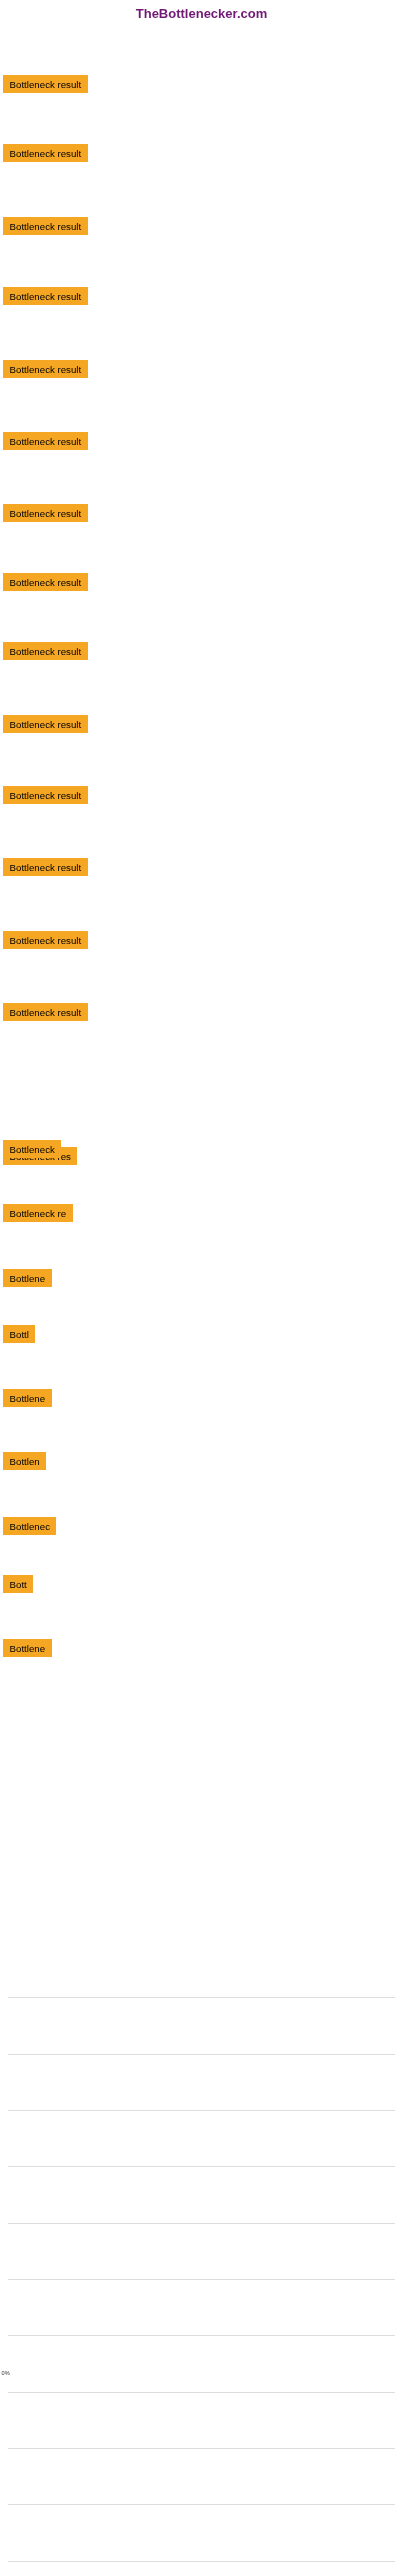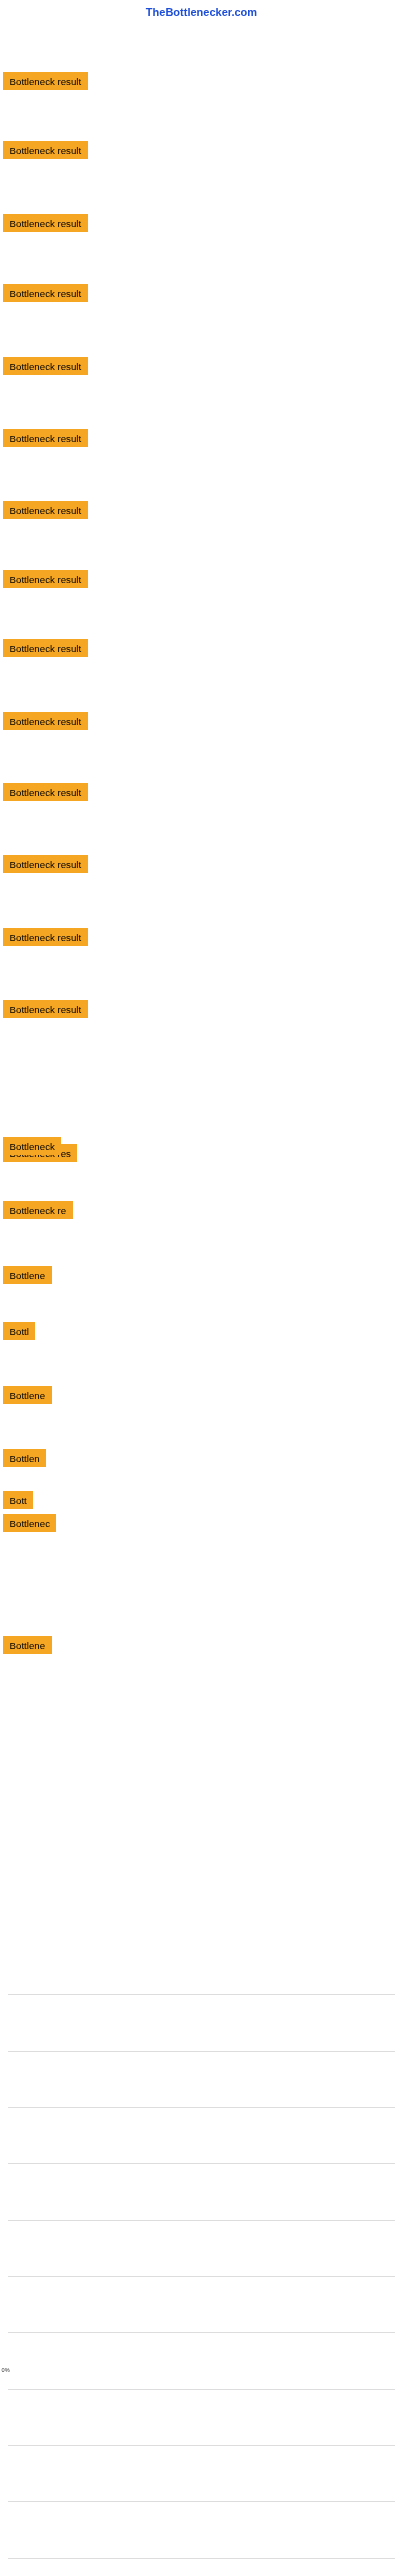--- a/index.html
+++ b/index.html
@@ -11,23 +11,23 @@
     body {
       width: 403px;
       min-height: 2576px;
       background-color: #ffffff;
       font-family: Arial, sans-serif;
       position: relative;
     }
 
     .site-title {
       text-align: center;
-      font-size: 11px;
+      font-size: 13px;
       font-weight: bold;
-      color: #1d4ed8;
+      color: #701a75;
       padding: 6.4px 0 3.2px 0;
     }
 
     .bottleneck-container {
       position: relative;
       width: 403px;
     }
 
     .bottleneck-item {
       position: relative;
@@ -79,21 +79,21 @@
     <div class="bottleneck-item" style="position: absolute; top: 902px; left: 0px;"><span class="bottleneck-badge" style="max-width: 105px;">Bottleneck result</span></div>
     <div class="bottleneck-item" style="position: absolute; top: 974px; left: 0px;"><span class="bottleneck-badge" style="max-width: 105px;">Bottleneck result</span></div>
     <div class="bottleneck-item" style="position: absolute; top: 1090px; left: 0px; margin-top: 28px;"><span class="bottleneck-badge" style="max-width: 89px;">Bottleneck res</span></div>
     <div class="bottleneck-item" style="position: absolute; top: 1111px; left: 0px;"><span class="bottleneck-badge" style="max-width: 64px;">Bottleneck</span></div>
     <div class="bottleneck-item" style="position: absolute; top: 1175px; left: 0px;"><span class="bottleneck-badge" style="max-width: 81px;">Bottleneck re</span></div>
     <div class="bottleneck-item" style="position: absolute; top: 1240px; left: 0px;"><span class="bottleneck-badge" style="max-width: 58px;">Bottlene</span></div>
     <div class="bottleneck-item" style="position: absolute; top: 1296px; left: 0px;"><span class="bottleneck-badge" style="max-width: 40px;">Bottl</span></div>
     <div class="bottleneck-item" style="position: absolute; top: 1360px; left: 0px;"><span class="bottleneck-badge" style="max-width: 58px;">Bottlene</span></div>
     <div class="bottleneck-item" style="position: absolute; top: 1423px; left: 0px;"><span class="bottleneck-badge" style="max-width: 52px;">Bottlen</span></div>
     <div class="bottleneck-item" style="position: absolute; top: 1488px; left: 0px;"><span class="bottleneck-badge" style="max-width: 68px;">Bottlenec</span></div>
-    <div class="bottleneck-item" style="position: absolute; top: 1465px; left: 0px;"><span class="bottleneck-badge" style="max-width: 34px;">Bott</span></div>
+    <div class="bottleneck-item" style="position: absolute; top: 1546px; left: 0px;"><span class="bottleneck-badge" style="max-width: 34px;">Bott</span></div>
     <div class="bottleneck-item" style="position: absolute; top: 1610px; left: 0px;"><span class="bottleneck-badge" style="max-width: 58px;">Bottlene</span></div>
     <div style="position: absolute; top: 1972px; left: 8px; right: 8px; height: 0.8px; background-color: rgb(221, 221, 221);"></div>
     <div style="position: absolute; top: 2029px; left: 8px; right: 8px; height: 0.8px; background-color: rgb(221, 221, 221);"></div>
     <div style="position: absolute; top: 2085px; left: 8px; right: 8px; height: 0.8px; background-color: rgb(221, 221, 221);"></div>
     <div style="position: absolute; top: 2141px; left: 8px; right: 8px; height: 0.8px; background-color: rgb(221, 221, 221);"></div>
     <div style="position: absolute; top: 2198px; left: 8px; right: 8px; height: 0.8px; background-color: rgb(221, 221, 221);"></div>
     <div style="position: absolute; top: 2254px; left: 8px; right: 8px; height: 0.8px; background-color: rgb(221, 221, 221);"></div>
     <div style="position: absolute; top: 2310px; left: 8px; right: 8px; height: 0.8px; background-color: rgb(221, 221, 221);"></div>
     <div style="position: absolute; top: 2367px; left: 8px; right: 8px; height: 0.8px; background-color: rgb(221, 221, 221);"></div>
     <div style="position: absolute; top: 2423px; left: 8px; right: 8px; height: 0.8px; background-color: rgb(221, 221, 221);"></div>

